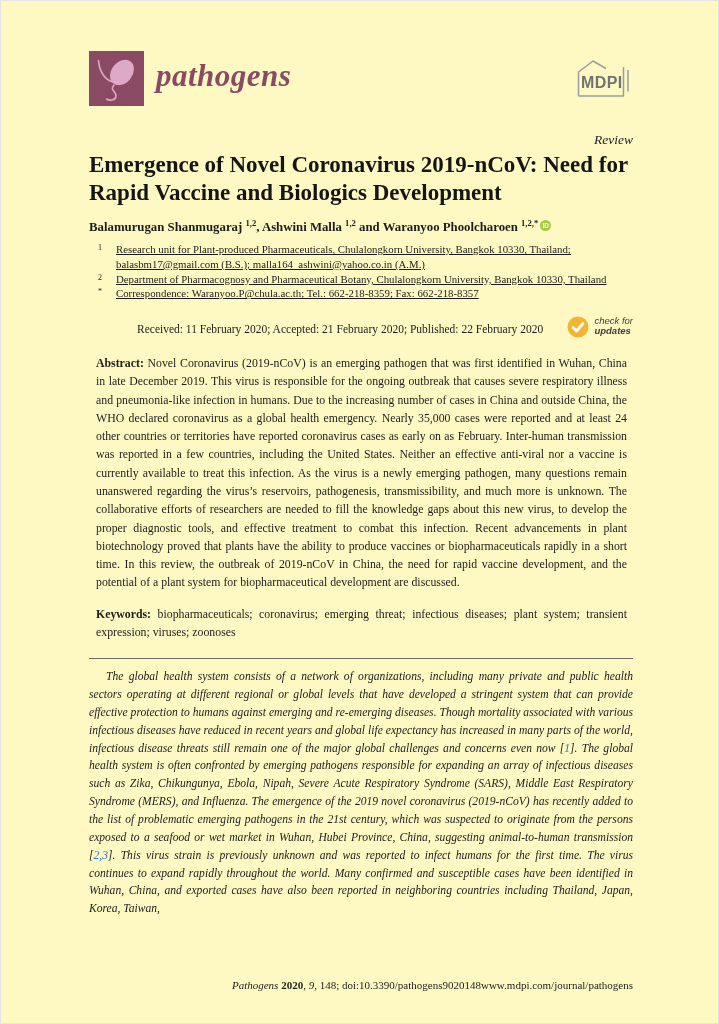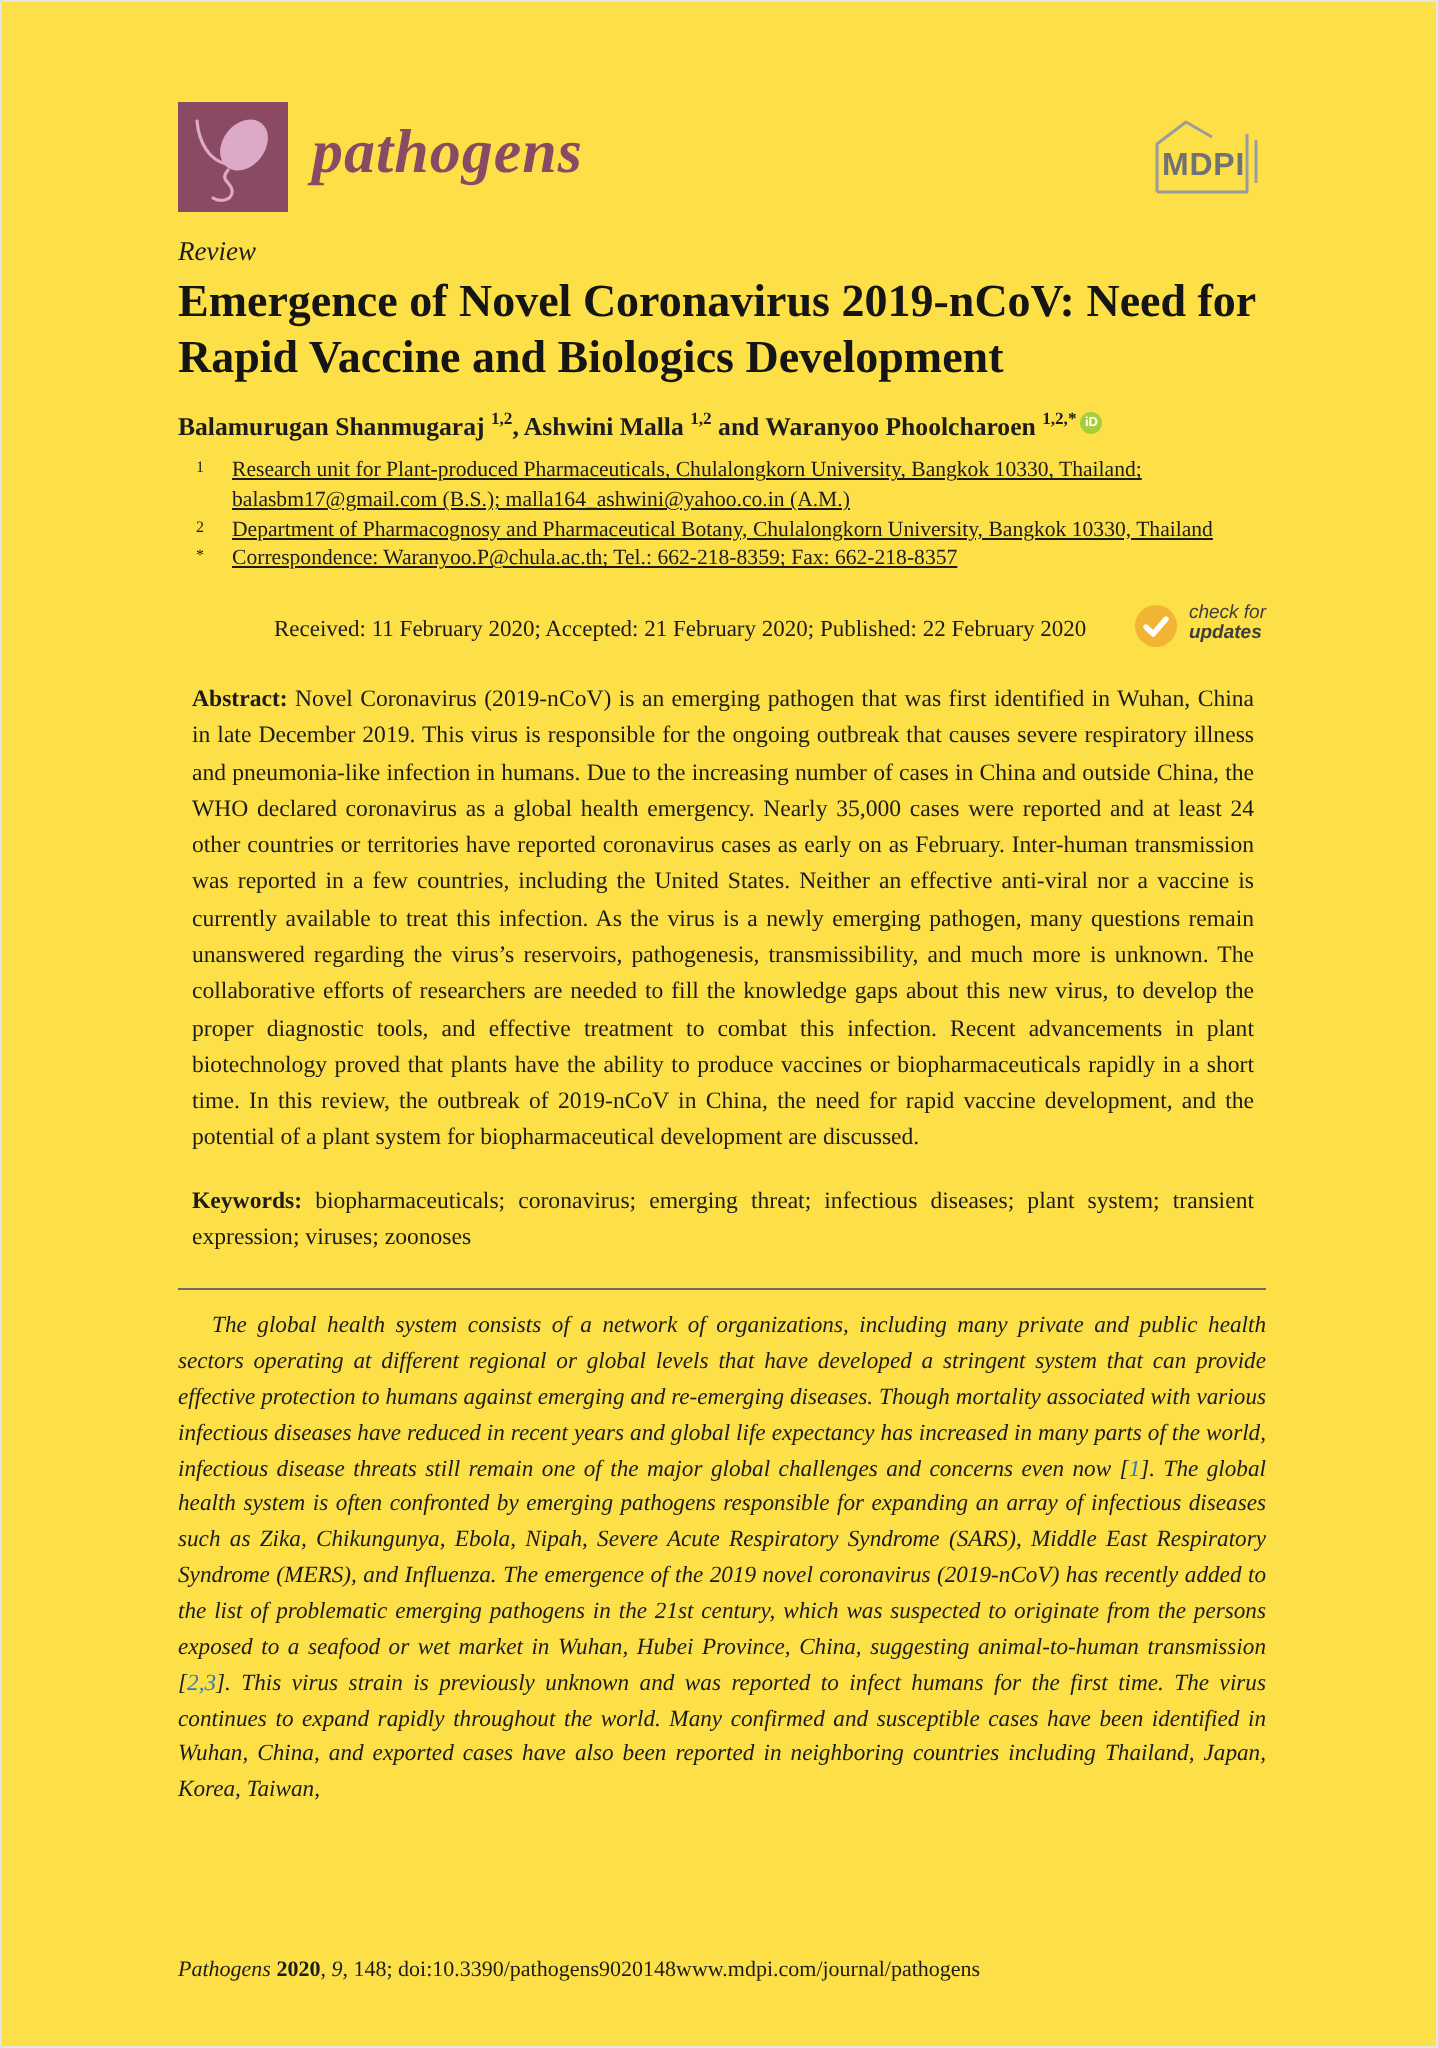--- a/index.html
+++ b/index.html
@@ -1,40 +1,40 @@
 <!DOCTYPE html>
 <html><head>
 <meta charset="utf-8">
 <style>
   html,body { margin:0; padding:0; background:#fff; }
   .page {
     position:relative;
     width:719px; height:1024px;
     box-sizing:border-box;
-    background:#fde047;
+    background:#fef9c3;
     border:1px solid #e4e4e4;
     padding:50px 85px 0 88px;
     font-family:"Liberation Serif", serif;
     color:#1c1c1c;
     overflow:hidden;
   }
   
   .masthead { display:flex; justify-content:space-between; align-items:flex-start; }
   .brand { display:flex; align-items:center; gap:12px; }
   .brand-square { width:55px; height:55px; display:block; }
   .wordmark {
     font-family:"Liberation Serif", serif;
     font-style:italic; font-weight:bold;
     font-size:31px; color:#8a4a63; letter-spacing:.5px;
     padding-bottom:6px;
   }
   .mdpi-logo { margin-top:6px; }
 
   
-  .article-type { font-style:italic; font-size:13.5px; margin-top:12px; }
+  .article-type { font-style:italic; font-size:13.5px; margin-top:26px;text-align:right; }
   .title {
     font-size:23px; font-weight:bold; line-height:1.22;
     margin:3px 0 0 0; color:#151515; max-width:556px;
   }
   .authors { font-size:12.8px; font-weight:bold; margin-top:11px; }
   .authors sup { font-size:8.6px; font-weight:bold;font-family:Liberation Serif, serif; }
   .orcid {
     display:inline-block; width:11px; height:11px; border-radius:50%;
     background:#a6ce39; color:#fff; text-align:center;
     font-family:"Liberation Sans", sans-serif; font-weight:bold;
@@ -66,21 +66,21 @@
 
   .section-heading { font-size:12.4px; font-weight:bold; margin-top:25px; }
   .body-par {
     margin-top:9px; font-size:11.6px; line-height:1.54;
     text-align:justify; text-indent:17px;font-style:italic;
   }
   .cite { color:#2e7abf; cursor:pointer; }
 
   .footer {
     position:absolute; left:88px; right:85px; bottom:32px;
-    display:flex; justify-content:flex-start;
+    display:flex; justify-content:flex-end;
     font-size:11px; color:#1c1c1c;
   }
   .footer i { font-style:italic; }
   .footer b { font-weight:bold; }
   .footer-url { cursor:pointer; }
 </style>
 </head>
 <body>
 
 <div class="page">

